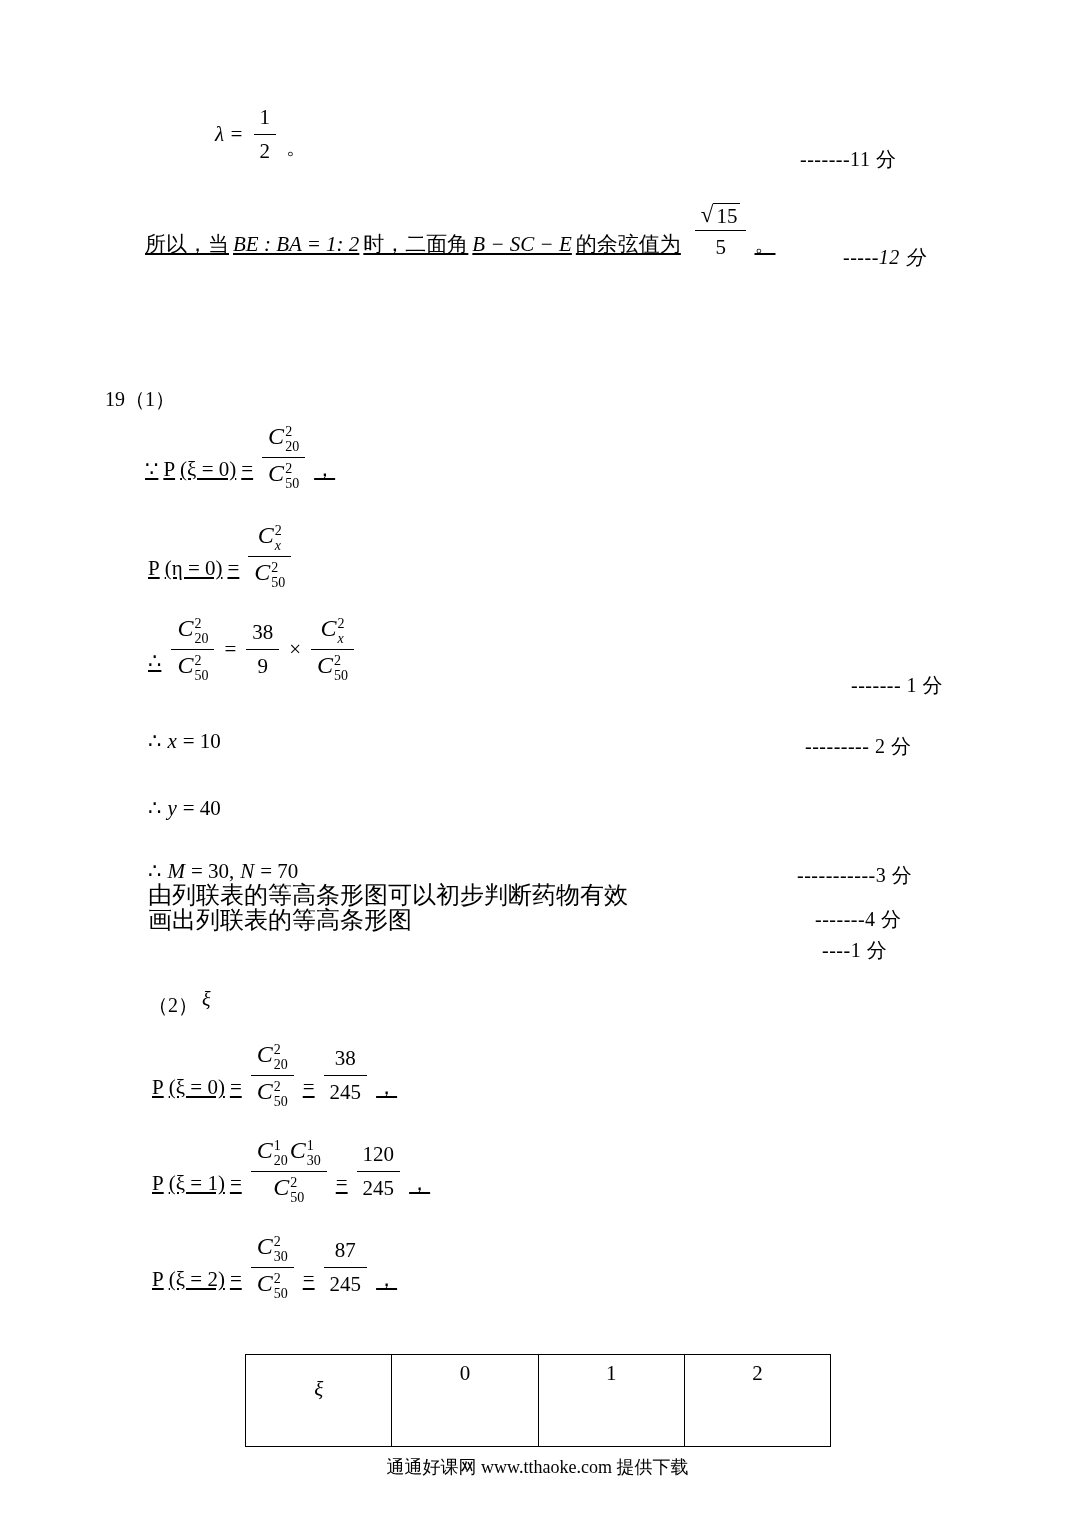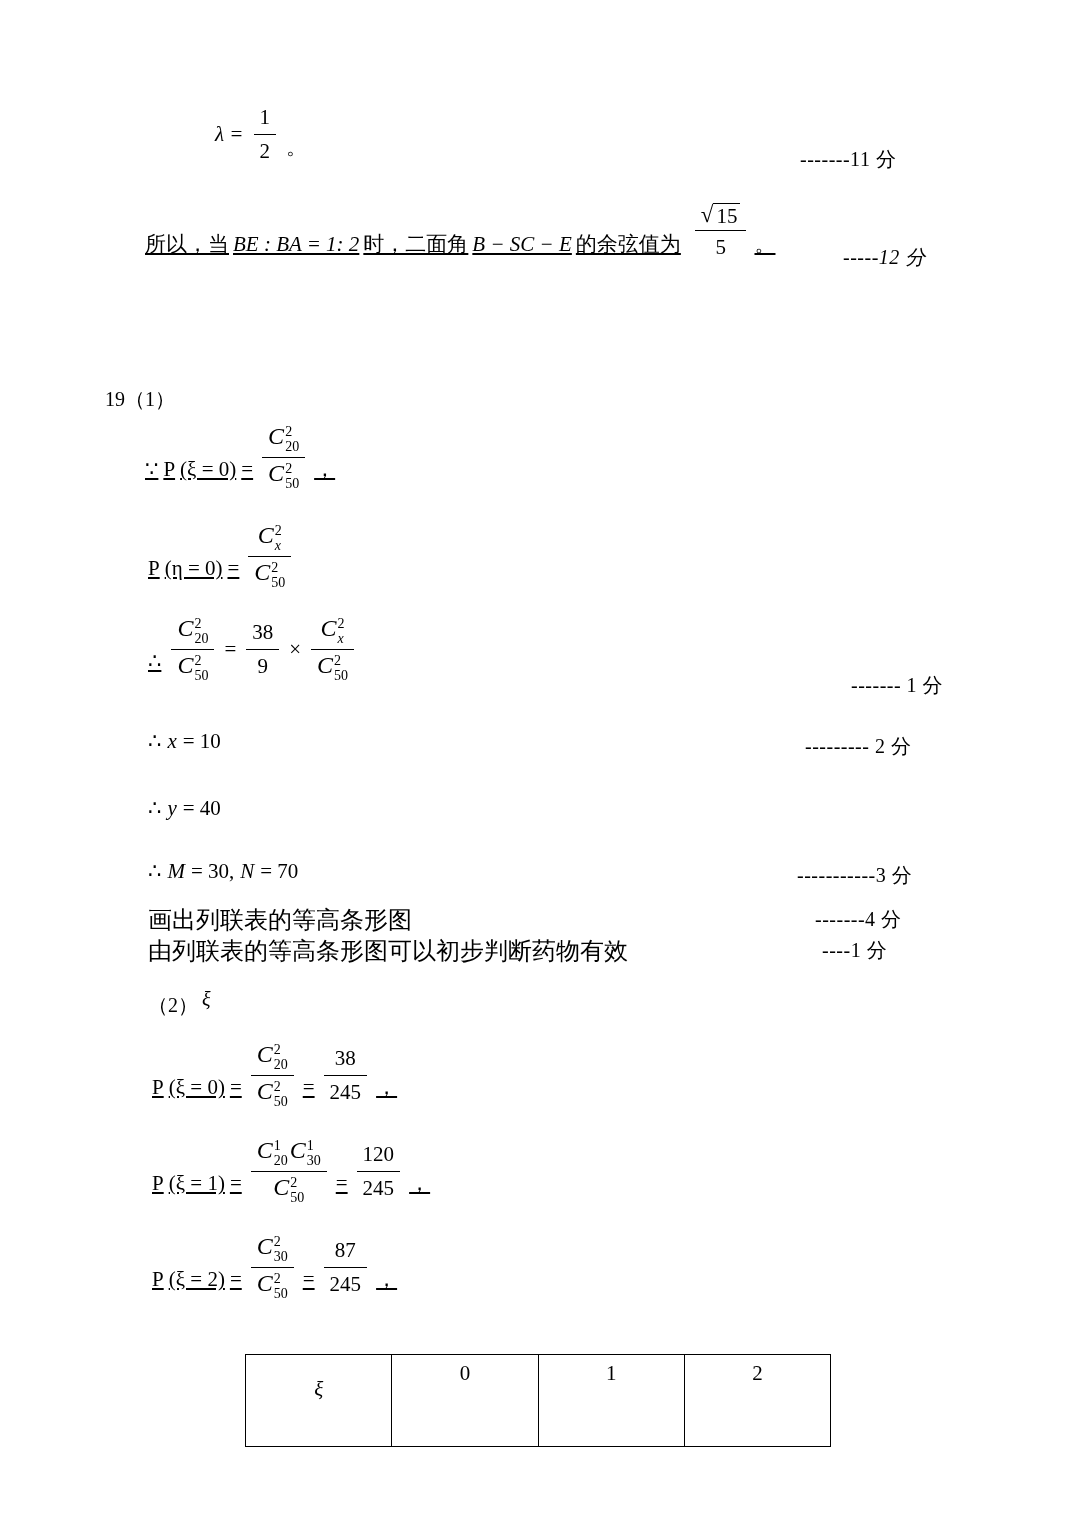--- a/index.html
+++ b/index.html
@@ -190,21 +190,21 @@
     <span class="it">M</span>
     <span>= 30,</span>
     <span class="it">N</span>
     <span>= 70</span>
   </div>
   <div class="score" style="left:797px;top:862px;">-----------3 分</div>
 
   <div class="cnline" style="left:148px;top:905px;">画出列联表的等高条形图</div>
   <div class="score" style="left:815px;top:906px;">-------4 分</div>
 
-  <div class="cnline" style="left:148px;top:936px;text-align:right;">由列联表的等高条形图可以初步判断药物有效</div>
+  <div class="cnline" style="left:148px;top:880px;text-align:right;">由列联表的等高条形图可以初步判断药物有效</div>
   <div class="score" style="left:822px;top:937px;">----1 分</div>
 
   <div class="mline" style="left:148px;top:992px;gap:4px;font-size:20px;">
     <span>（2）</span>
     <span class="it raise">ξ</span>
   </div>
 
   <div class="mline" style="left:152px;top:1042px;gap:5px;">
     <span class="shift">P</span>
     <span class="shift">(ξ = 0)</span>
@@ -314,14 +314,15 @@
       <td class="xi">
         <span class="it">ξ</span>
       </td>
       <td>0</td>
       <td>1</td>
       <td>2</td>
     </tr>
   </tbody>
     </table>
 
+  <div class="footer">通通好课网  www.tthaoke.com  提供下载</div>
 
 </div>
 
 </body></html>

